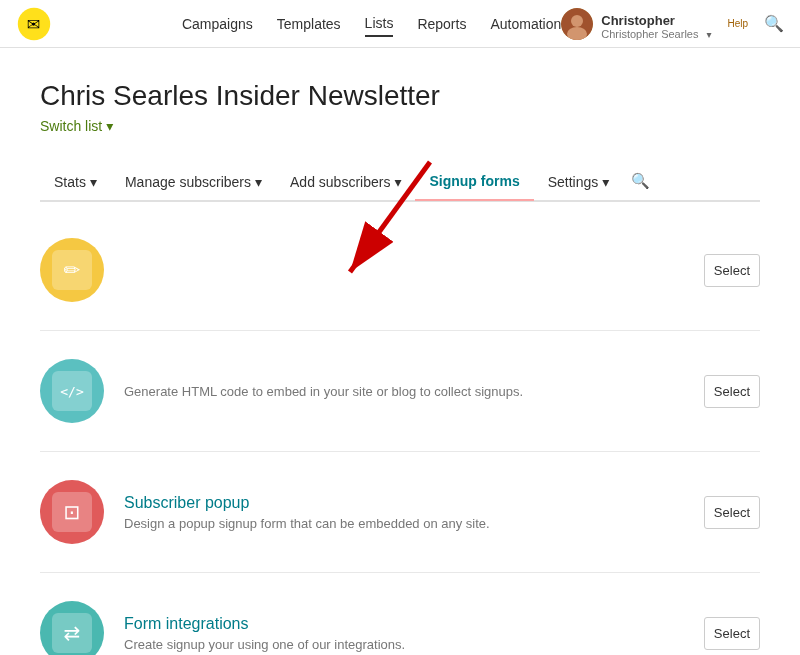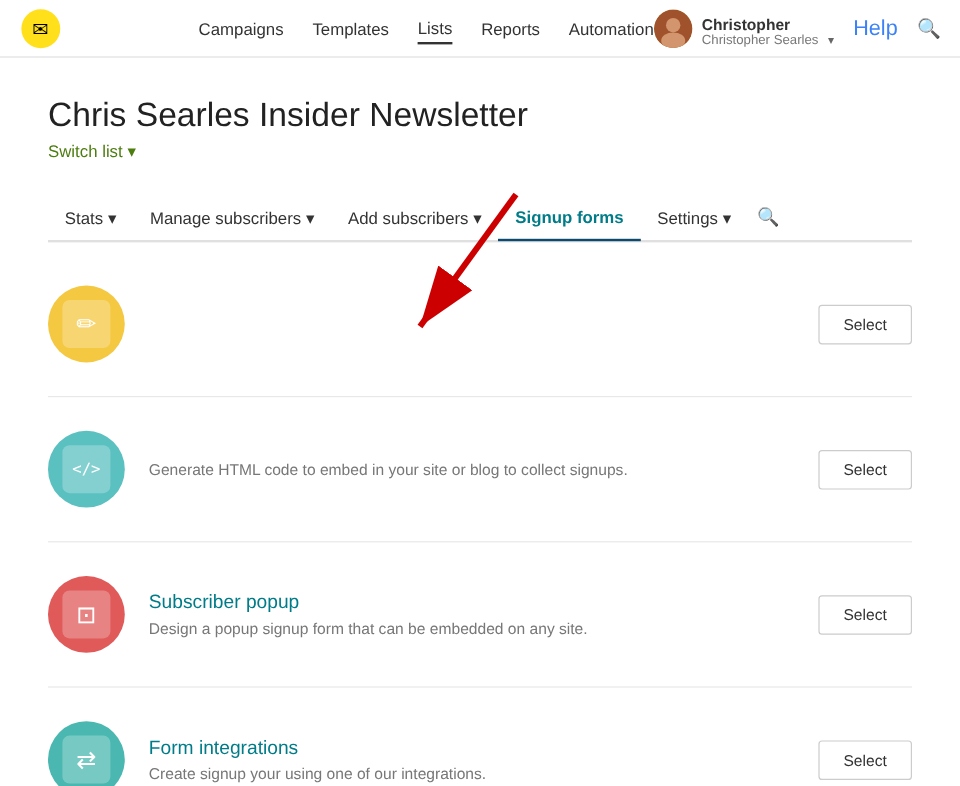--- a/index.html
+++ b/index.html
@@ -28,42 +28,42 @@
     }
     .user-info {
       display: flex; align-items: flex-end; gap: 8px; cursor: pointer;
     }
     .user-avatar {
       width: 32px; height: 32px; border-radius: 50%; background: #c9a96e; overflow: hidden; display: flex; align-items: center; justify-content: center;
     }
     .user-name-block { display: flex; flex-direction: column; }
     .user-name { font-weight: 600; font-size: 13px; }
     .user-sub { font-size: 11px; color: #777; }
-    .nav-help { font-size: 18px; color: #3b82f6; cursor: pointer; }
+    .nav-help { font-size: 10px; color: #a16207; cursor: pointer; }
     .nav-search-icon { font-size: 16px; cursor: pointer; color: #333; }
     .chevron-down { font-size: 10px; color: #666; }
 
     
     .page-content { padding: 32px 40px; max-width: 800px; }
 
     .page-title { font-size: 28px; font-weight: 300; color: #222; margin-bottom: 6px; }
     .switch-list-link { color: #4d7c0f; font-size: 14px; cursor: pointer; text-decoration: none; display: inline-flex; align-items: center; gap: 4px; }
 
     
     .sub-nav {
       display: flex; align-items: center; gap: 0; margin-top: 28px;
       border-bottom: 2px solid #e0e0e0; padding-bottom: 0;
     }
     .sub-nav-item {
       padding: 10px 14px; font-size: 14px; color: #333; cursor: pointer;
       display: flex; align-items: center; gap: 4px; white-space: nowrap;
       position: relative; margin-bottom: -2px;
     }
     .sub-nav-item.active {
-      color: #007c89; border-bottom: 2px solid #0c4a6e; font-weight: 600;
+      color: #007c89; border-bottom: 2px solid #fca5a5; font-weight: 600;
     }
     .sub-nav-search { padding: 10px 8px; cursor: pointer; font-size: 15px; color: #555; }
 
     
     .forms-list { margin-top: 8px; }
     .form-item {
       display: flex; align-items: center; padding: 28px 0;
       border-bottom: 1px solid #e8e8e8; gap: 20px;
     }
     .form-icon-circle {
@@ -79,21 +79,21 @@
       width: 40px; height: 40px; border-radius: 6px; background: rgba(255,255,255,0.25);
       display: flex; align-items: center; justify-content: center;
     }
     .form-icon-symbol { font-size: 20px; color: #fff; }
 
     .form-text { flex: 1; }
     .form-title { font-size: 16px; color: #007c89; font-weight: 500; margin-bottom: 4px; cursor: pointer; }
     .form-desc { font-size: 13px; color: #777; }
 
     .select-btn {
-      padding: 8px 20px; border: 1px solid #ccc; border-radius: 3px;
+      padding: 8px 9px; border: 1px solid #ccc; border-radius: 3px;
       background: #fff; color: #333; font-size: 13px; cursor: pointer;
       white-space: nowrap;
     }
 
     .sub-nav-wrapper { position: relative; }
 
     
     ::-webkit-scrollbar { width: 6px; }
     ::-webkit-scrollbar-track { background: #f1f1f1; }
     ::-webkit-scrollbar-thumb { background: #ccc; border-radius: 3px; }

